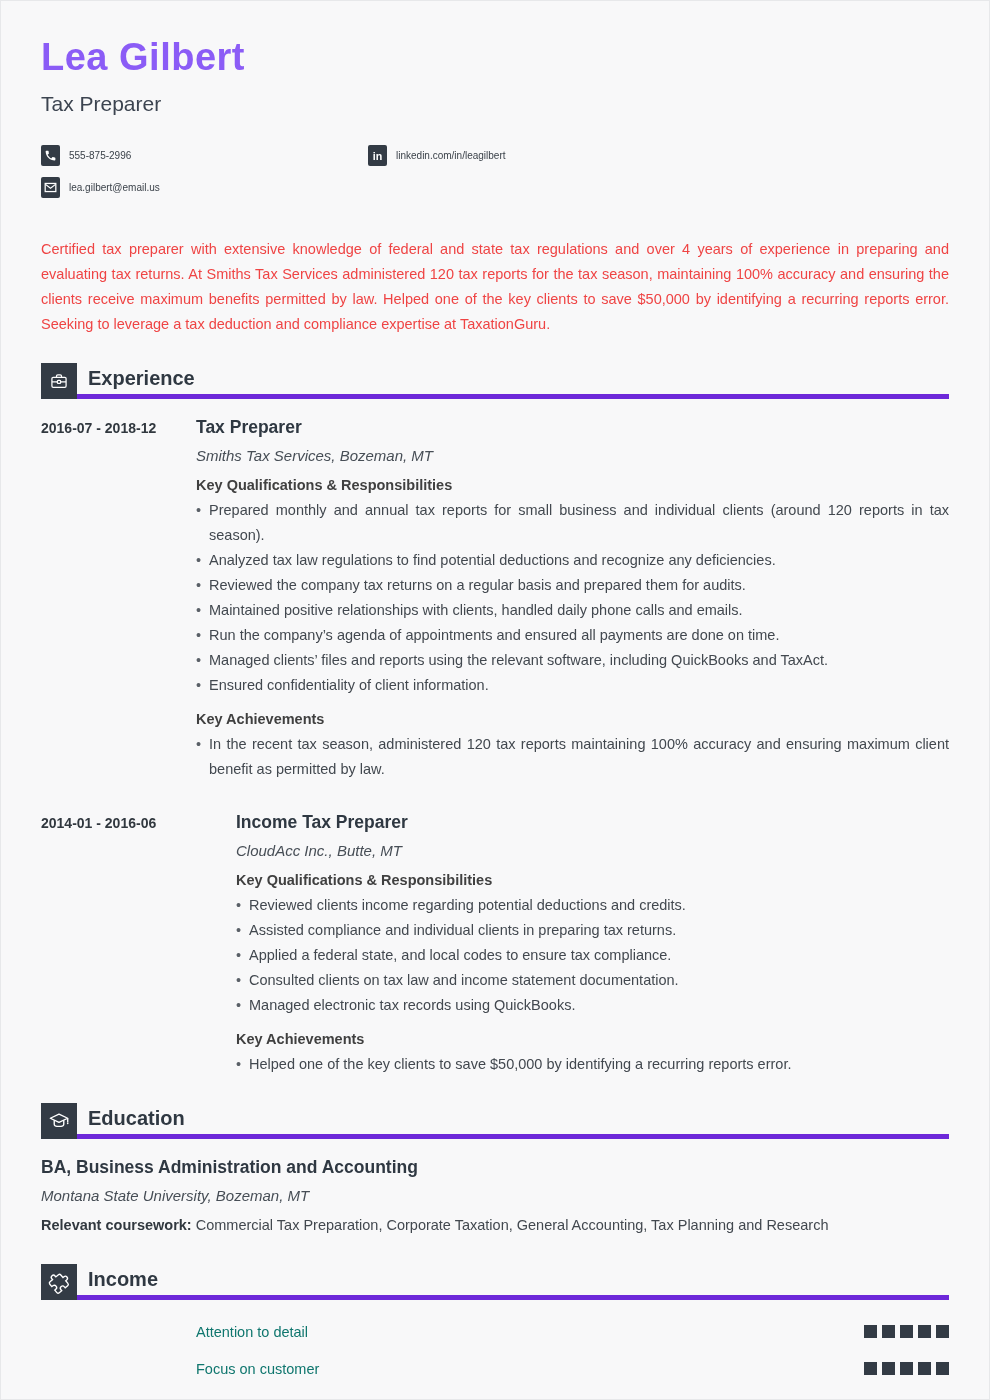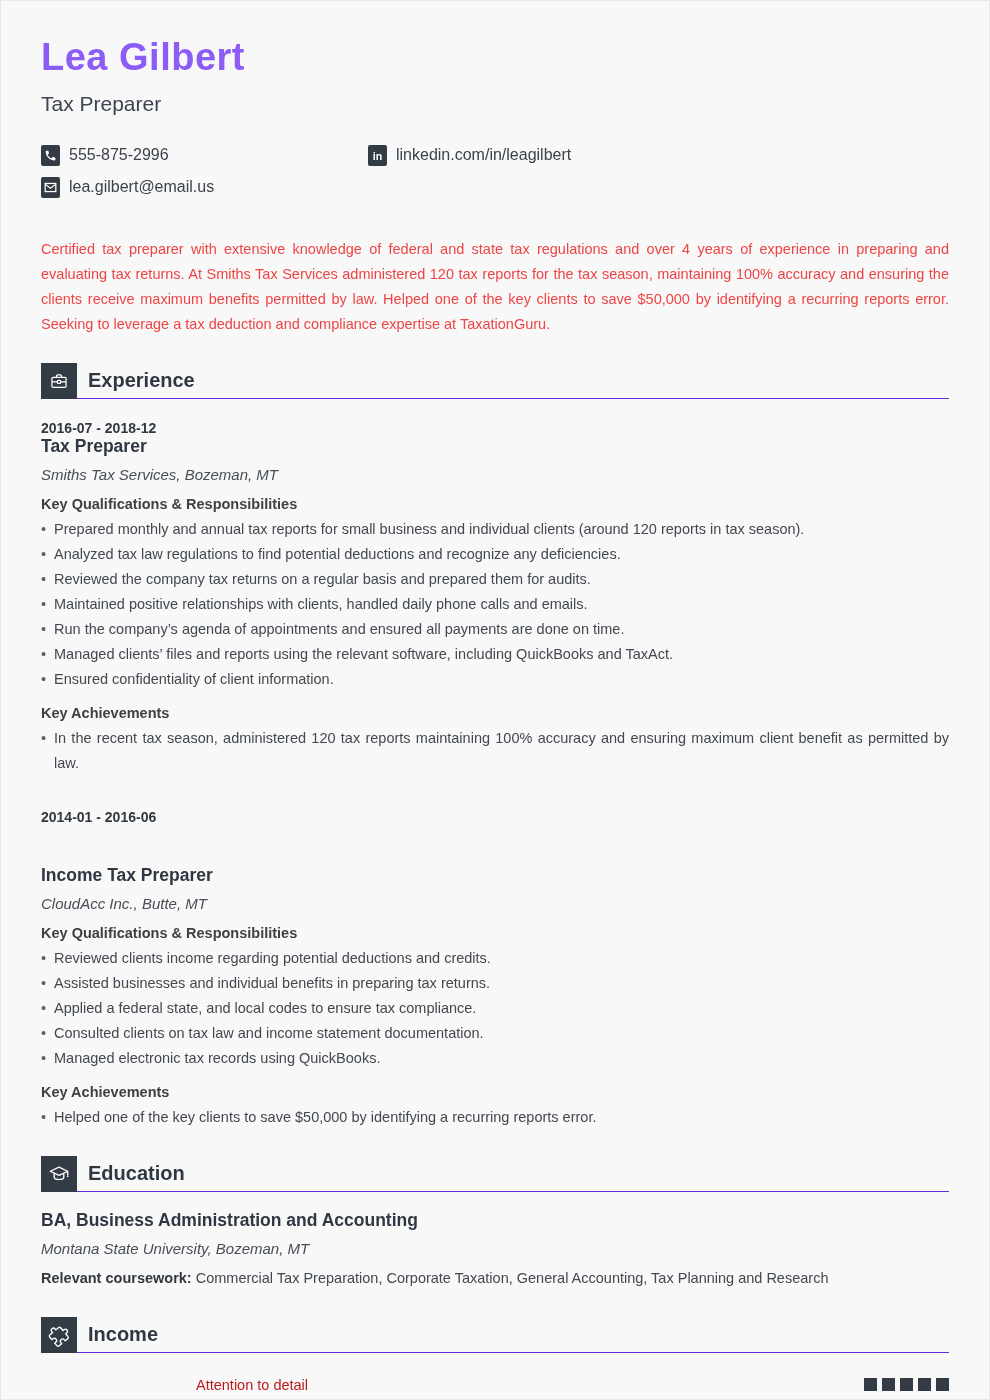--- a/index.html
+++ b/index.html
@@ -10,49 +10,49 @@
     border:1px solid #e7e8ea; padding:36px 40px 0 40px; overflow:hidden;
     color:#42484f;
   }
   
   .name { font-size:38px; font-weight:bold; color:#8b5cf6; letter-spacing:.5px; line-height:1.1; }
   .subtitle { font-size:21px; color:#3c4450; margin-top:13px; }
   .contact-grid { margin-top:29px; display:grid; grid-template-columns:327px 1fr; row-gap:11px; }
   .contact-item { display:flex; align-items:center; gap:9px; }
   .cicon { width:19px; height:21px; background:#333b45; border-radius:2px; flex:none;
            display:flex; align-items:center; justify-content:center; }
-  .ctext { font-size:16px; color:#3b424a; }
+  .ctext { font-size:10px; color:#3b424a; }
   
   .summary { margin-top:39px; font-size:14.5px; line-height:25px; text-align:justify; color:#ef4444; }
   
   .section-header { display:flex; align-items:stretch; margin-top:26px; }
   .section-icon { width:36px; height:36px; background:#333b45; flex:none;
                   display:flex; align-items:center; justify-content:center; }
   .section-title { flex:1; display:flex; align-items:center; padding-left:11px;
-                   border-bottom:1px solid #6d28d9; font-size:20px; font-weight:bold; color:#2f3842; }
-  
-  .row { display:flex;flex-direction:column; }
+                   border-bottom:5px solid #6d28d9; font-size:20px; font-weight:bold; color:#2f3842; }
+  
+  .row { display:flex; }
   .col-dates { width:155px; flex:none; font-size:14px; font-weight:bold; color:#31383f; padding-top:3px; }
   .col-main { flex:1; min-width:0; }
   .entry { margin-top:18px; }
   .entry + .entry { margin-top:30px;gap:40px; }
   .job-title { font-size:17.5px; font-weight:bold; color:#2f3842; }
   .company { font-style:italic; font-size:15px; color:#474e56; margin-top:9px; }
   .sublabel { font-size:14.5px; font-weight:bold; color:#404040; margin-top:9px; line-height:25px; }
   ul.bullets { list-style:none; }
   ul.bullets li { font-size:14.5px; line-height:25px; color:#42484f; padding-left:13px;
                   position:relative; text-align:justify; }
   ul.bullets li::before { content:"\2022"; position:absolute; left:0; top:0; color:#5a6067; }
   .coursework { font-size:14.5px; line-height:25px; margin-top:9px; text-align:justify; color:#42484f; }
   .coursework .bold { font-weight:bold; color:#31383f; }
   
   .skills-block { margin-top:24px; }
   .skill-row { display:flex; align-items:center; margin-left:155px; }
   .skill-row + .skill-row { margin-top:21px; }
-  .skill-label { flex:1; font-size:14.5px; color:#b91c1c; }
+  .skill-label { flex:1; font-size:14.5px; color:#0f766e; }
   .skill-squares { display:flex; gap:5px; }
   .sq { width:13px; height:13px; }
   .sq.on { background:#333b45; }
 </style>
 </head>
 <body>
 
 <div class="page">
 
   <header>
@@ -125,21 +125,21 @@
   </article>
 
   <article class="row entry">
     <div class="col-dates">2014-01 - 2016-06</div>
     <div class="col-main">
       <h3 class="job-title">Income Tax Preparer</h3>
       <div class="company">CloudAcc Inc., Butte, MT</div>
       <div class="sublabel">Key Qualifications &amp; Responsibilities</div>
       <ul class="bullets">
         <li>Reviewed clients income regarding potential deductions and credits.</li>
-        <li>Assisted businesses and individual benefits in preparing tax returns.</li>
+        <li>Assisted compliance and individual clients in preparing tax returns.</li>
         <li>Applied a federal state, and local codes to ensure tax compliance.</li>
         <li>Consulted clients on tax law and income statement documentation.</li>
         <li>Managed electronic tax records using QuickBooks.</li>
       </ul>
       <div class="sublabel">Key Achievements</div>
       <ul class="bullets">
         <li>Helped one of the key clients to save $50,000 by identifying a recurring reports error.</li>
       </ul>
     </div>
   </article>

